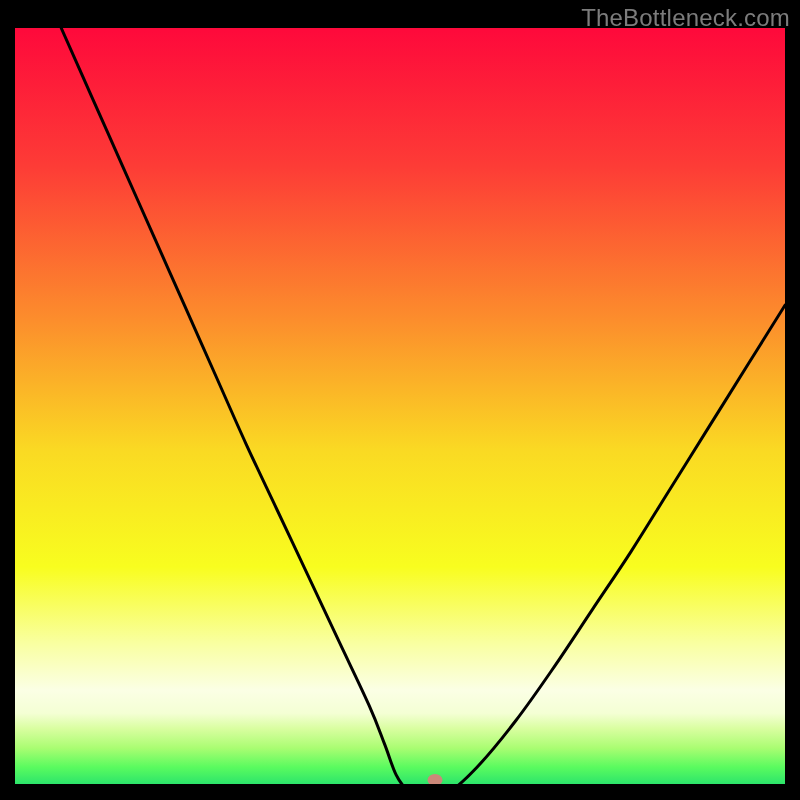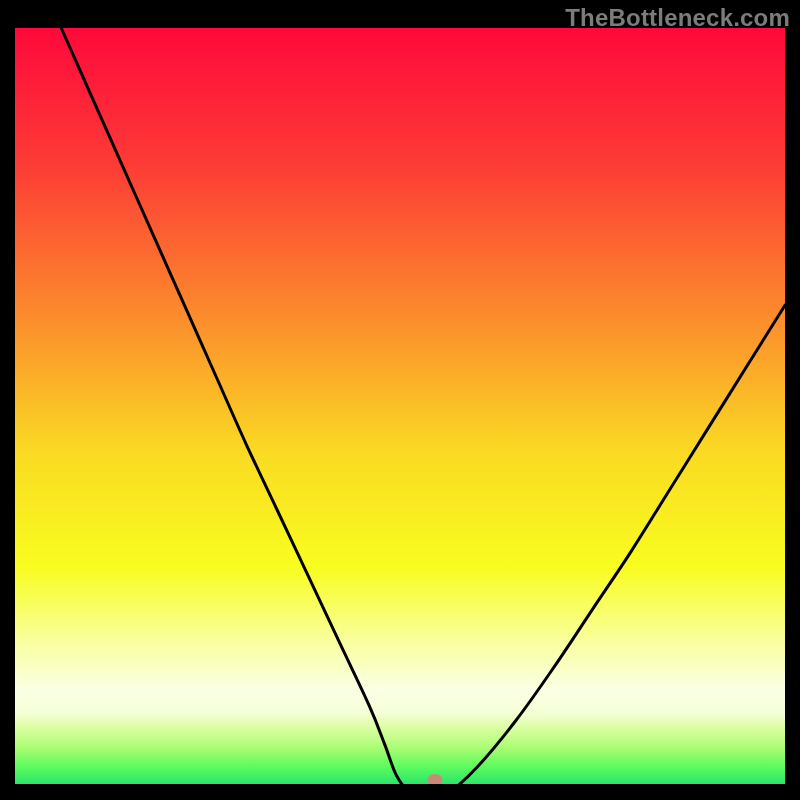--- a/index.html
+++ b/index.html
@@ -16,21 +16,21 @@
     width: 800px;
     height: 800px;
     background: #000;
   }
   .watermark {
     position: absolute;
     top: 4px;
     right: 10px;
     color: #7c7c7c;
     font-size: 24px;
-    font-weight: 700;
+    font-weight: 400;
     letter-spacing: 0.2px;
     z-index: 5;
   }
   .plot-area {
     position: absolute;
     left: 15px;
     top: 28px;
     width: 770px;
     height: 756px;
     overflow: hidden;

